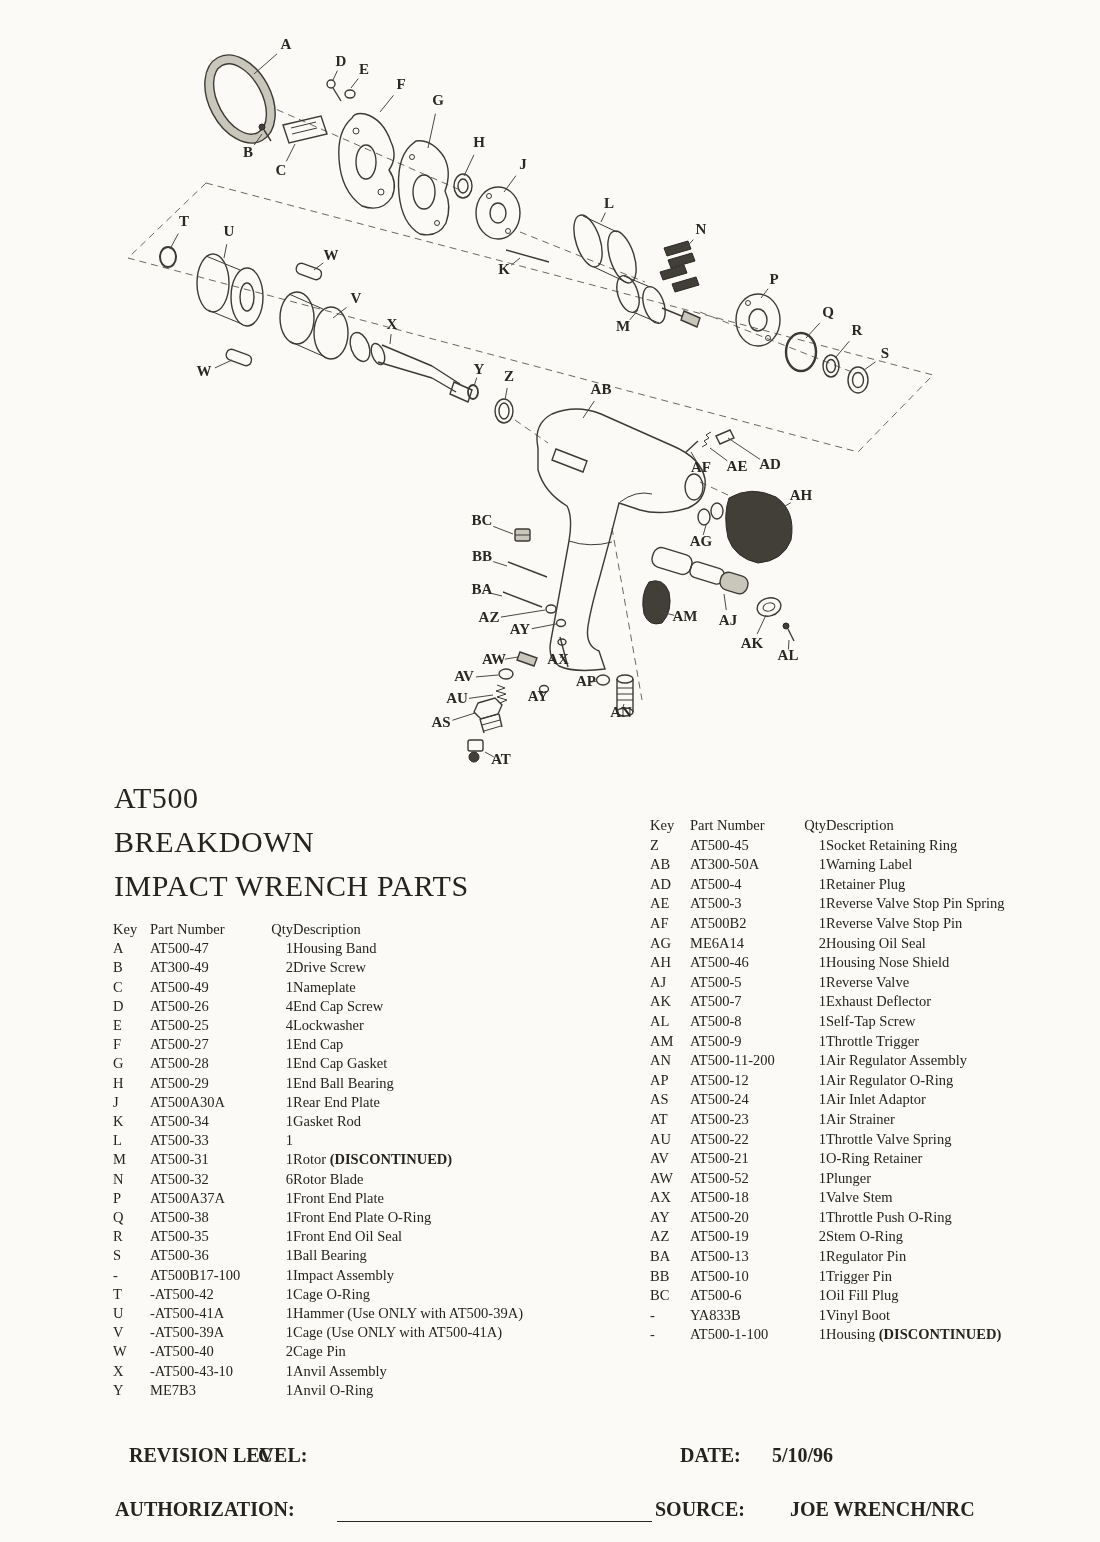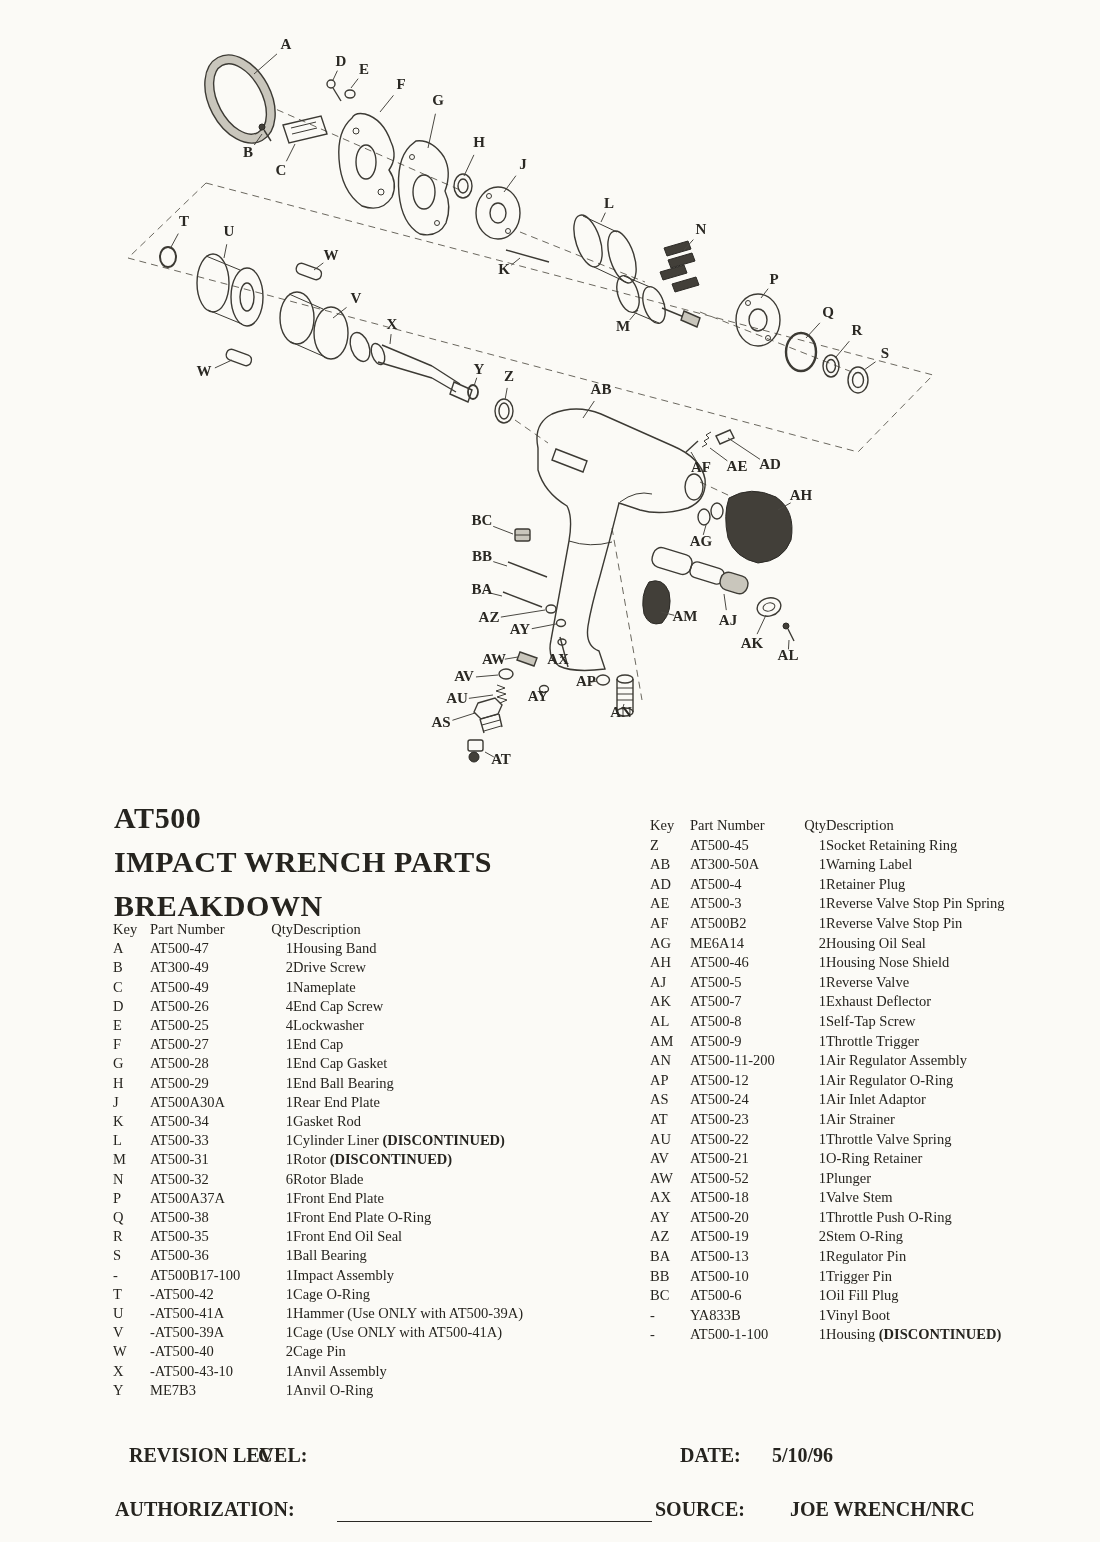--- a/index.html
+++ b/index.html
@@ -15,21 +15,21 @@
   
   #diagram-svg{position:absolute;left:0;top:0}
   .callout{font-family:"Liberation Serif",serif;font-weight:bold;font-size:15px;fill:#2a2823;text-anchor:middle;dominant-baseline:middle}
   .leader{stroke:#4a4842;stroke-width:1}
   .p{fill:none;stroke:#3c3a34;stroke-width:1.4}
   .pf{fill:#c9c6bc;stroke:#3c3a34;stroke-width:1.4}
   .dk{fill:#423f39;stroke:#2c2a26;stroke-width:1}
   .dash{fill:none;stroke:#6b685f;stroke-width:1;stroke-dasharray:7 5}
   .thin{fill:none;stroke:#3c3a34;stroke-width:1}
   
-  .title-block{position:absolute;left:114px;top:796px;font-weight:bold;font-size:30px;letter-spacing:.6px;line-height:44px}
+  .title-block{position:absolute;left:114px;top:776px;font-weight:normal;font-size:30px;letter-spacing:.6px;line-height:44px}
   
   .ptable{position:absolute;font-size:14.5px}
   .trow,.thead{display:grid}
   .left-table{left:113px;top:920px;width:545px}
   .left-table .trow,.left-table .thead{grid-template-columns:37px 116px 27px 1fr;line-height:19.2px}
   .right-table{left:650px;top:816px;width:445px}
   .right-table .trow,.right-table .thead{grid-template-columns:40px 104px 32px 1fr;line-height:19.6px}
   .c-qty{text-align:right}
   .c-desc b{font-weight:bold}
   
@@ -347,22 +347,22 @@
       <line x1="622.35" y1="709.5" x2="624" y2="704" class="leader"></line>
       <text x="621" y="714" class="callout">AN</text>
       <line x1="452.4173342226529" y1="720.306156575024" x2="475" y2="713" class="leader"></line>
       <text x="441" y="724" class="callout">AS</text>
       <line x1="493.8" y1="756.95" x2="485" y2="752" class="leader"></line>
       <text x="501" y="761" class="callout">AT</text>
     </svg>
 
   <div class="title-block">
     <div>AT500</div>
+    <div>BREAKDOWN</div>
     <div>IMPACT WRENCH PARTS</div>
-    <div>BREAKDOWN</div>
   </div>
 
   <div class="ptable left-table">
     <div class="thead">
       <div class="c-key">Key</div>
       <div class="c-part">Part Number</div>
       <div class="c-qty">Qty</div>
       <div class="c-desc">Description</div>
     </div>
   <div class="trow">
@@ -422,21 +422,20 @@
       <div class="trow">
         <div class="c-key">K</div>
         <div class="c-part">AT500-34</div>
         <div class="c-qty">1</div>
         <div class="c-desc">Gasket Rod</div>
       </div>
       <div class="trow">
         <div class="c-key">L</div>
         <div class="c-part">AT500-33</div>
         <div class="c-qty">1</div>
-        <div class="c-desc">Cylinder Liner <b>(DISCONTINUED)</b></div>
       </div>
       <div class="trow">
         <div class="c-key">M</div>
         <div class="c-part">AT500-31</div>
         <div class="c-qty">1</div>
         <div class="c-desc">Rotor <b>(DISCONTINUED)</b></div>
       </div>
       <div class="trow">
         <div class="c-key">N</div>
         <div class="c-part">AT500-32</div>

